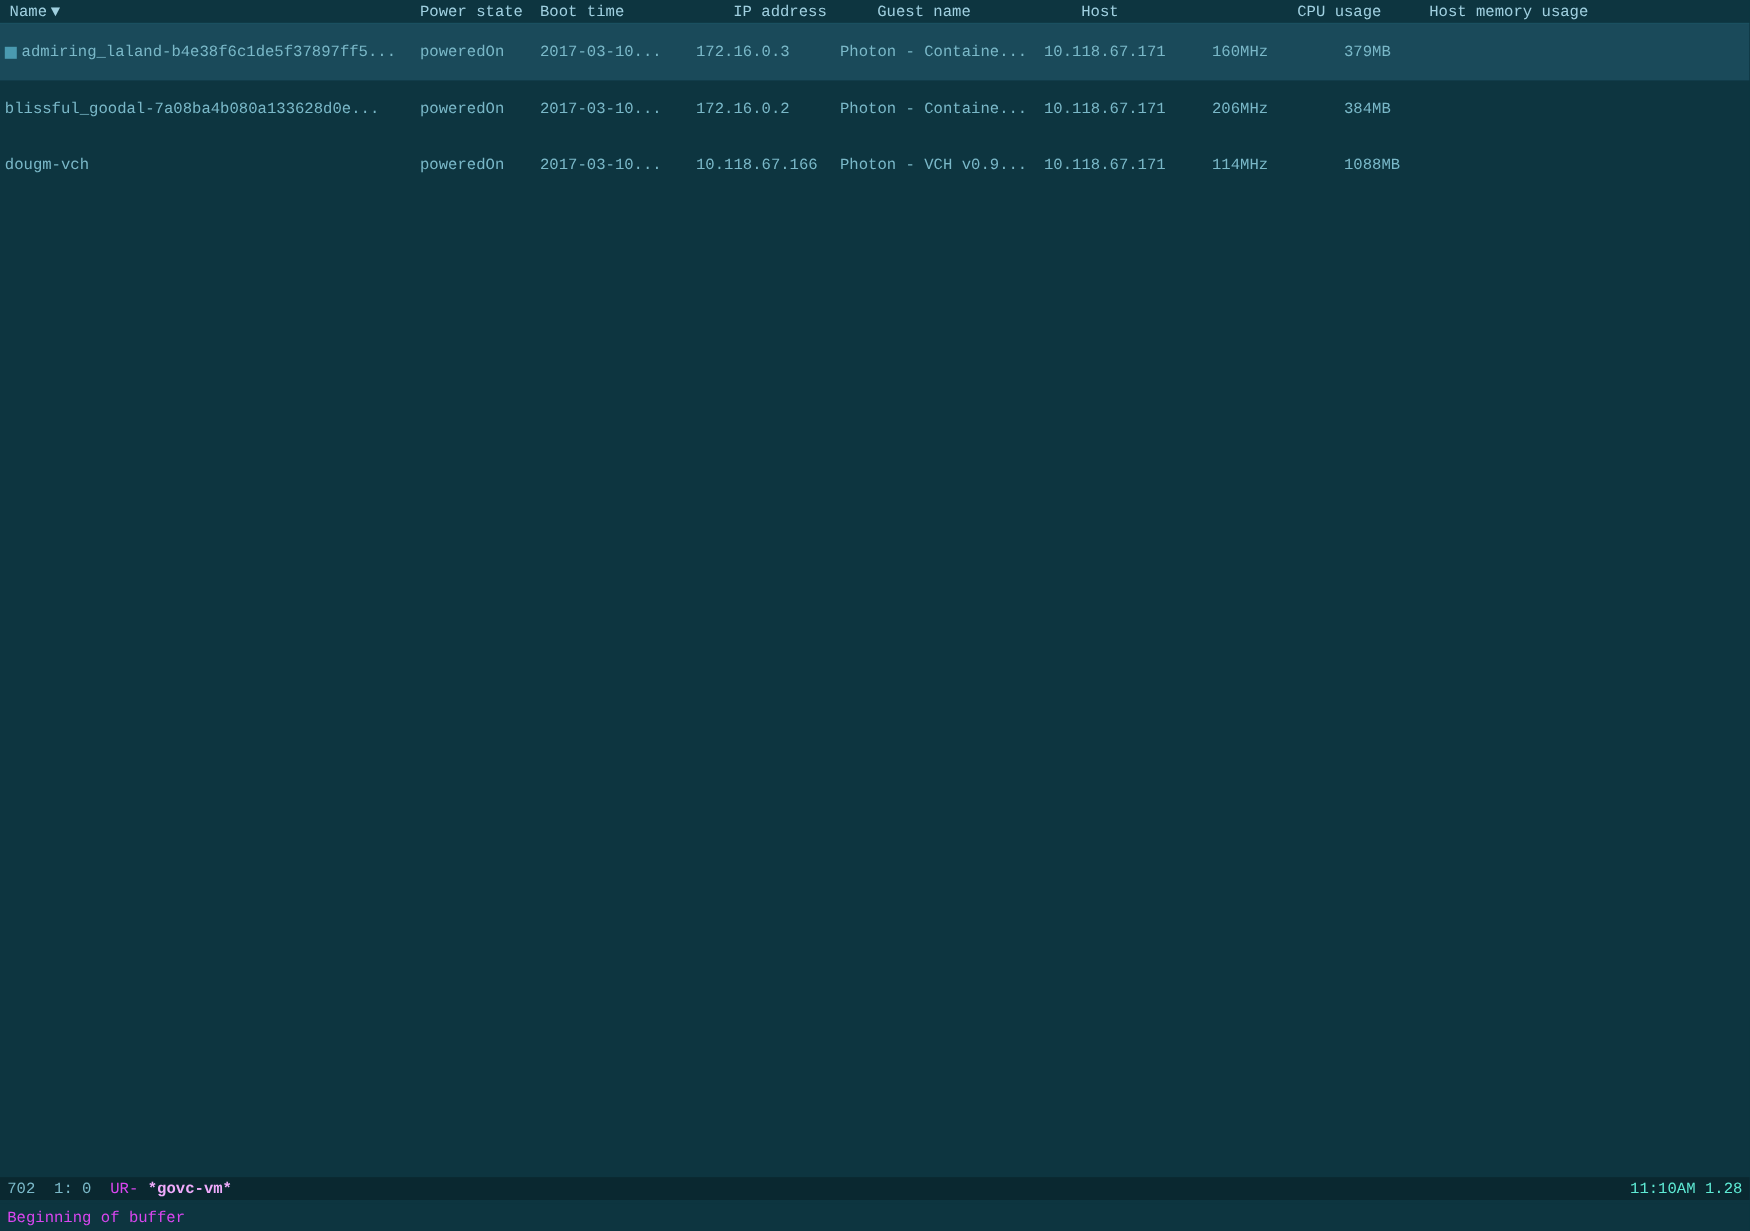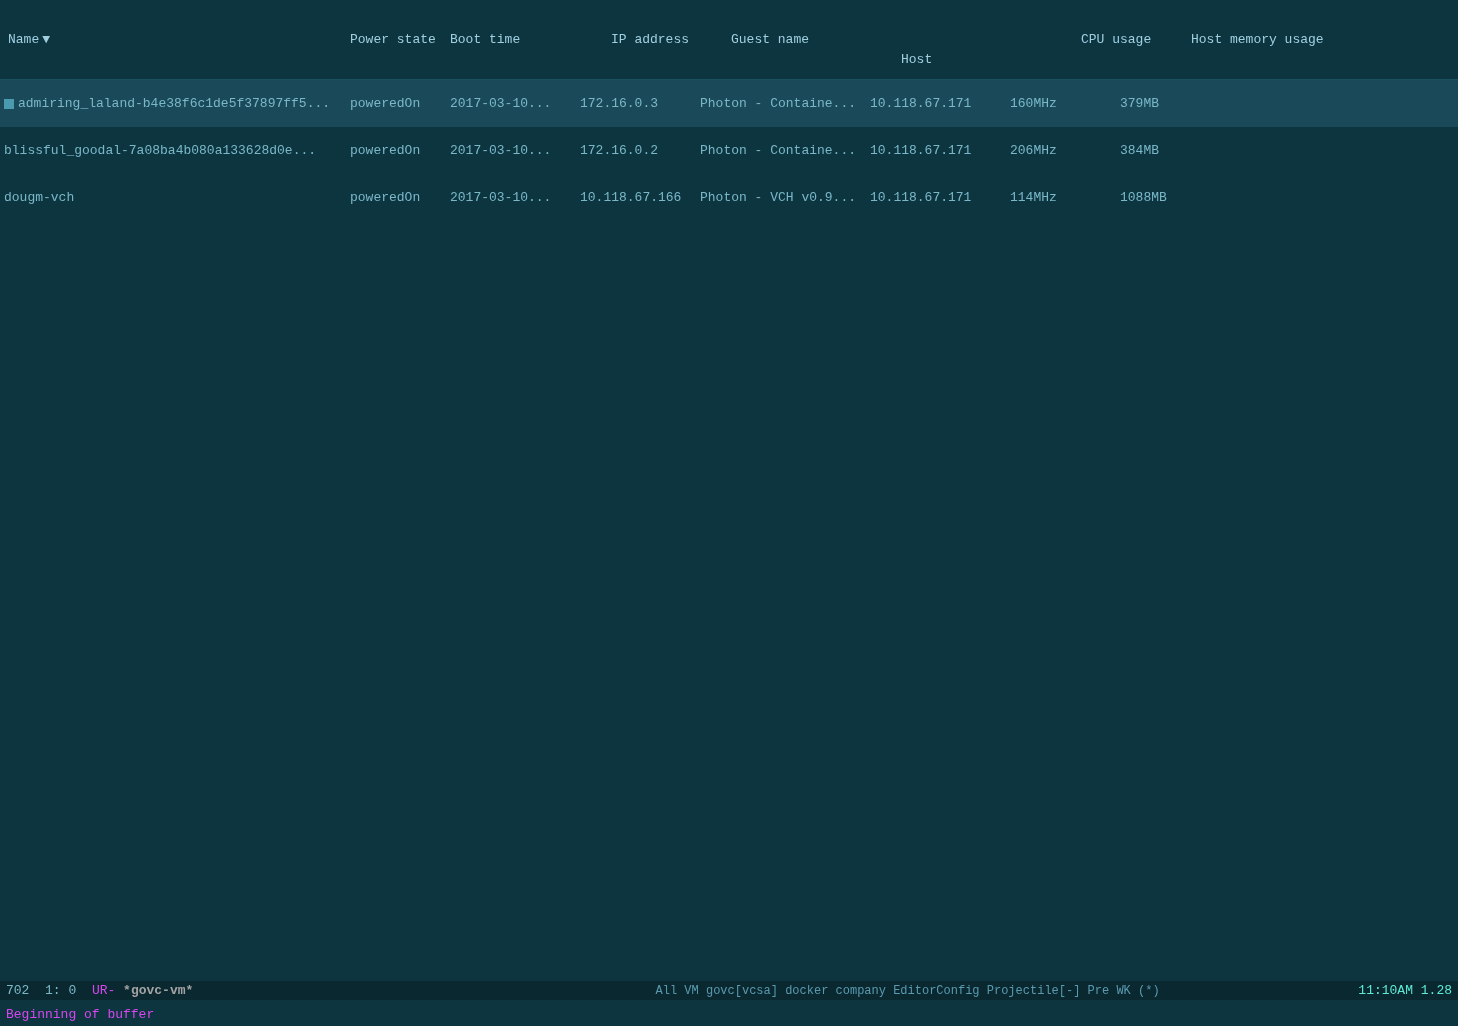--- a/index.html
+++ b/index.html
@@ -26,32 +26,32 @@
       overflow: hidden;
     }
 
     .table-container {
       width: 100%;
     }
 
     .table-header {
       display: flex;
       align-items: center;
-      padding: 12px 0;
+      padding: 2px 0;
       border-bottom: 1px solid #1a5060;
       color: #a0d0e0;
       font-size: 13px;
     }
 
     .col-name { width: 350px; padding-left: 8px; }
     .col-power { width: 100px; }
     .col-boot { width: 130px; }
     .col-ip { width: 120px; margin-left: 31px; }
     .col-guest { width: 170px; }
-    .col-host { width: 140px; margin-top: 40px; }
+    .col-host { width: 140px; }
     .col-cpu { width: 110px; margin-left: 40px; }
     .col-mem { width: 150px; }
 
     .sort-indicator {
       display: inline-block;
       margin-left: 3px;
       color: #a0d0e0;
     }
 
     .table-row {
@@ -108,21 +108,21 @@
 
     .status-bar-left {
       flex: 1;
     }
 
     .status-bar-mode {
       color: #d946ef;
     }
 
     .status-bar-filename {
-      color: #a3a3a3;
+      color: #f0abfc;
       font-weight: bold;
     }
 
     .status-bar-right {
       color: #5eead4;
     }
 
     .status-bar-center {
       flex: 2;
       text-align: center;
@@ -258,21 +258,20 @@
   </div>
 </div>
 
 <div class="status-bar">
   <div class="status-bar-left">
     <span>702</span>
     <span> &nbsp;<span>1: 0</span>&nbsp;</span>
     <span class="status-bar-mode">UR-</span>
     <span class="status-bar-filename">*govc-vm*</span>
   </div>
-  <div class="status-bar-center">All VM govc[vcsa] docker company EditorConfig Projectile[-] Pre WK (*)</div>
   <div class="status-bar-right">
     <span>11:10AM</span>
     <span> <span>1.28</span></span>
   </div>
 </div>
 
 <div class="bottom-bar">
   <span>Beginning of buffer</span>
 </div>
 

